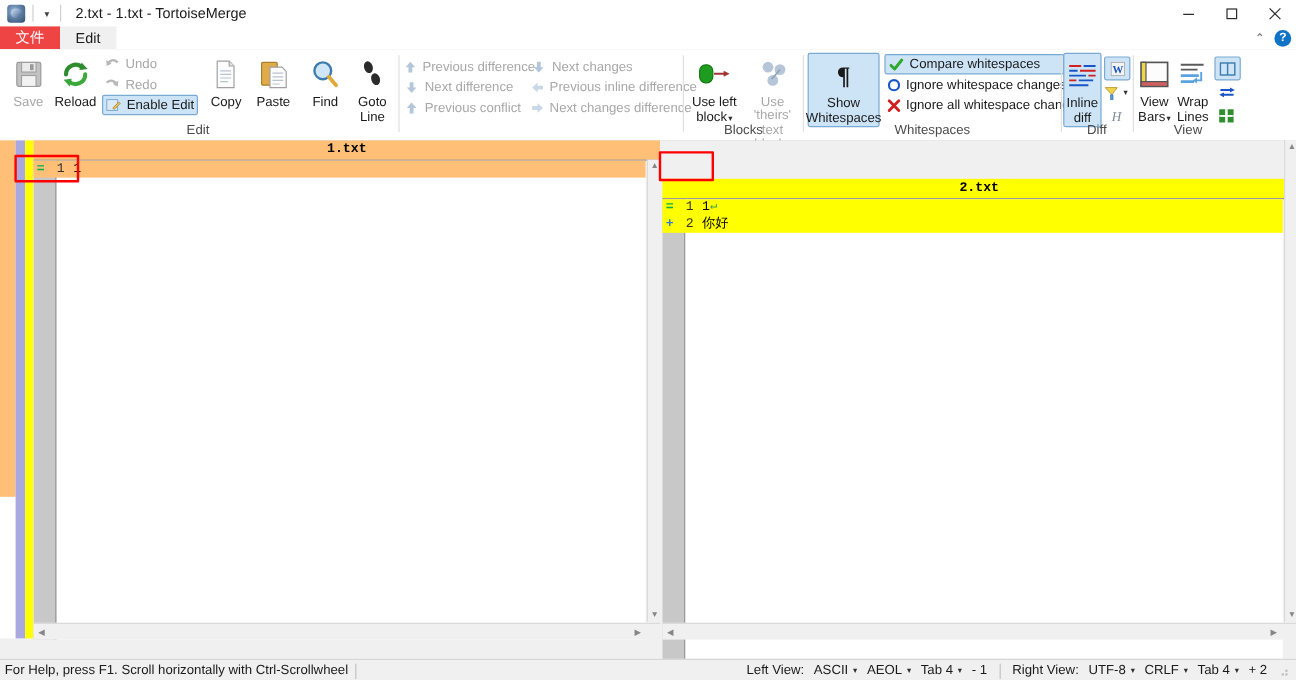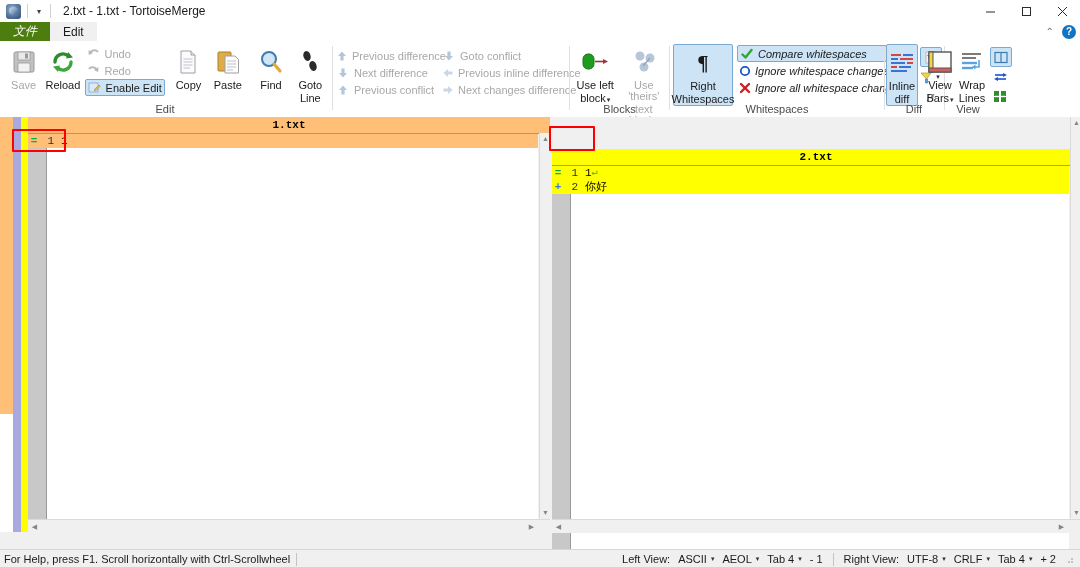--- a/index.html
+++ b/index.html
@@ -50,21 +50,21 @@
   
   .menubar {
     position: absolute; left: 0; top: 22px; width: 1080px; height: 19px;
     background: #ffffff; display: flex; align-items: flex-end;
     border-bottom: 1px solid #d4d4d4;
   }
   .menu-item {
     height: 19px; padding: 0 13px; display: flex; align-items: center;
     font-size: 12px; color: #1a1a1a;
   }
-  .menu-item.active { background: #4d7c0f; color: #ffffff; font-style: italic; }
+  .menu-item.active { background: #ef4444; color: #ffffff; }
   .menu-item.tabish { background: #f0f0f0; }
 
   .ribbon-right-ctl {
     position: absolute; right: 4px; top: 22px; height: 19px;
     display: flex; align-items: center; gap: 8px;
   }
   .chev { font-size: 10px; color: #6b6b6b; }
   .helpbtn {
     width: 14px; height: 14px; border-radius: 50%;
     background: #1173c4; color: #ffffff; font-size: 10px; font-weight: bold;
@@ -387,21 +387,21 @@
             <div class="lbl">Previous conflict</div>
           </div>
         </div>
         <div class="smallcol" style="width:126px;">
           <div class="smallrow disabled">
             <div class="icosm">
               <svg width="12" height="12" viewBox="0 0 12 12">
                   <polygon points="6,10.5 2,6 4.4,6 4.4,1.5 7.6,1.5 7.6,6 10,6" fill="#b3c6da"></polygon>
                 </svg>
             </div>
-            <div class="lbl">Goto conflict</div>
+            <div class="lbl">Next changes</div>
           </div>
           <div class="smallrow disabled">
             <div class="icosm">
               <svg width="12" height="12" viewBox="0 0 12 12">
                   <polygon points="1.5,6 6,2 6,4.4 10.5,4.4 10.5,7.6 6,7.6 6,10" fill="#c9d8e6"></polygon>
                 </svg>
             </div>
             <div class="lbl">Previous inline difference</div>
           </div>
           <div class="smallrow disabled">
@@ -450,24 +450,24 @@
       <div class="gtitle">Blocks</div>
     </div>
     <div class="gsep" style="left:669px;"></div>
 
     <div class="rgroup" style="left:671px; width:212px;">
       <div class="body">
         <div class="bigbtn sel" style="width:56px; margin-left:2px;">
           <div class="ico">
             <span style="font-family:'Liberation Serif', serif; font-size:21px; color:#1a1a1a; font-weight:bold;">¶</span>
           </div>
-          <div class="lbl">Right</div>
+          <div class="lbl">Show</div>
           <div class="lbl">Whitespaces</div>
         </div>
-        <div class="smallcol" style="margin-left:4px; width:150px;font-style:italic;">
+        <div class="smallcol" style="margin-left:4px; width:150px;">
           <div class="smallrow sel">
             <div class="icosm">
               <svg width="12" height="12" viewBox="0 0 12 12">
                   <path d="M1.5 6.5 L4.5 9.5 L10.5 2" fill="none" stroke="#2fa82f" stroke-width="2.4" stroke-linecap="round" stroke-linejoin="round"></path>
                 </svg>
             </div>
             <div class="lbl">Compare whitespaces</div>
           </div>
           <div class="smallrow">
             <div class="icosm">
@@ -531,21 +531,21 @@
             <svg width="13" height="13" viewBox="0 0 13 13">
                 <text x="6.5" y="10.5" font-family="Liberation Serif, serif" font-style="italic" font-size="11" fill="#7d8a99" text-anchor="middle">H</text>
               </svg>
           </div>
         </div>
       </div>
       <div class="gtitle">Diff</div>
     </div>
     <div class="gsep" style="left:944px;"></div>
 
-    <div class="rgroup" style="left:924px; width:88px;">
+    <div class="rgroup" style="left:946px; width:88px;">
       <div class="body">
         <div class="bigbtn" style="width:32px;">
           <div class="ico">
             <svg width="26" height="24" viewBox="0 0 26 24">
               <rect x="2" y="2" width="22" height="20" fill="#fcfcfc" stroke="#555555" stroke-width="1.4"></rect>
               <rect x="2" y="2" width="4" height="20" fill="#f2d34e" stroke="#555555" stroke-width="1"></rect>
               <rect x="2" y="18" width="22" height="4" fill="#d06060" stroke="#555555" stroke-width="1"></rect>
             </svg>
           </div>
           <div class="lbl">View</div>

